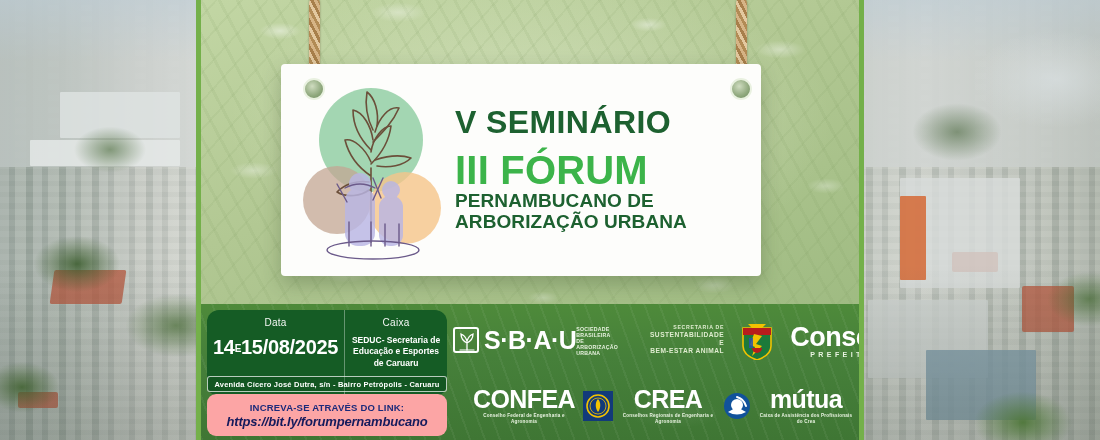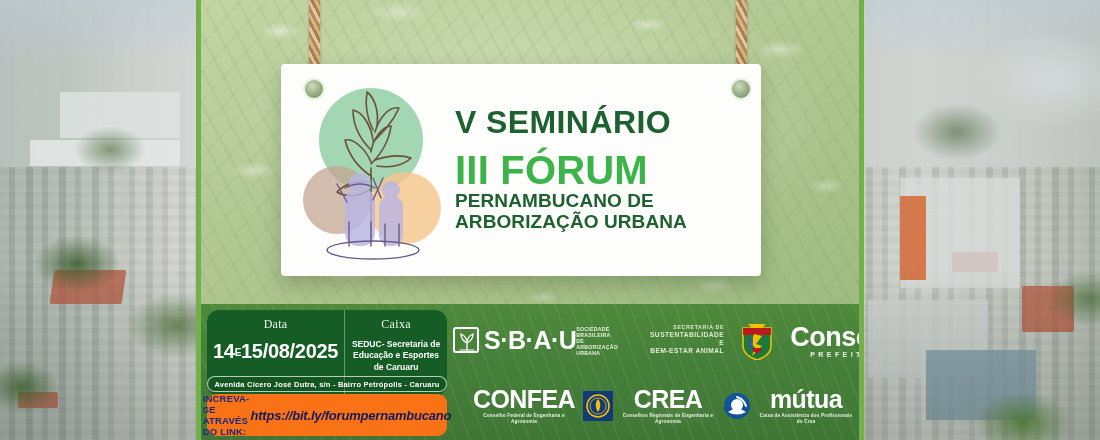--- a/index.html
+++ b/index.html
@@ -148,40 +148,40 @@
 
   
   .infocard {
     position: absolute; left: 6px; top: 310px; width: 240px; height: 86px;
     background: #155c25;
     border-radius: 12px;
     display: flex;
   }
   .info-col { flex: 1; padding: 7px 6px 4px; text-align: center; color: #fff; }
   .info-col + .info-col { border-left: 1px solid rgba(255,255,255,.35); }
-  .info-label { font-size: 12px; font-weight: 400; letter-spacing: .3px; opacity: .95; font-family: Liberation Serif, serif; }
+  .info-label { font-size: 10px; font-weight: 400; letter-spacing: .3px; opacity: .95; }
   .info-date {
     font-size: 20px; font-weight: 800; margin-top: 8px; letter-spacing: -.3px;
     white-space: nowrap;
   }
   .info-date .sm { font-size: 10px; font-weight: 700; vertical-align: 2px; }
   .info-place { font-size: 8.5px; font-weight: 600; line-height: 1.35; margin-top: 7px; }
 
   .addr-pill {
     position: absolute; left: 6px; top: 376px; width: 240px; height: 16px;
-    border: 1px solid rgba(255,255,255,.7); border-radius: 8px;
+    border: 1px solid rgba(255,255,255,.7); border-radius: 3px;
     color: #fff; font-size: 7.5px; font-weight: 700; letter-spacing: .2px;
     display: flex; align-items: center; justify-content: center;
     background: rgba(16,74,30,.35);
   }
 
   .link-band {
     position: absolute; left: 6px; top: 394px; width: 240px; height: 42px;
-    background: #f97316; border-radius: 9px;
-    display: flex; flex-direction: row; align-items: center; justify-content: center;
+    background: #fca5a5; border-radius: 9px;
+    display: flex; flex-direction: column; align-items: center; justify-content: center;
     gap: 1px;
   }
   .link-title { font-size: 9.5px; font-weight: 800; color: #1b2a7a; letter-spacing: .2px; }
   .link-url   { font-size: 13px; font-weight: 800; font-style: italic; color: #141a5c; letter-spacing: -.2px; }
 
   
   .logos-row1 {
     position: absolute; left: 252px; top: 316px; right: 6px; height: 48px;
     display: flex; align-items: center; gap: 16px;
   }

